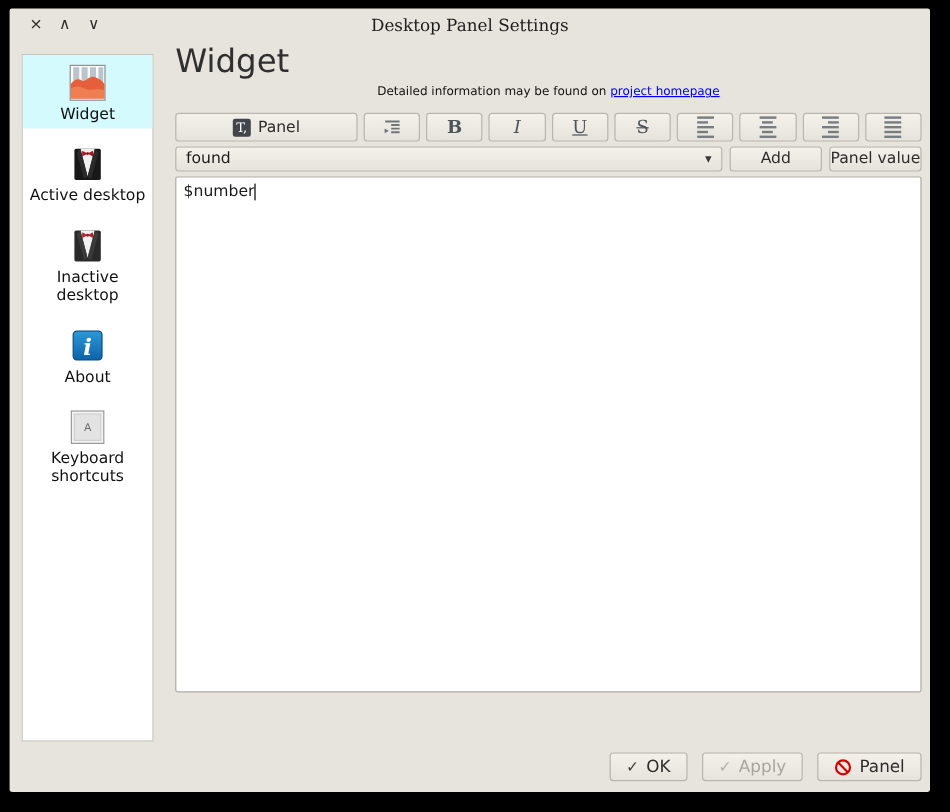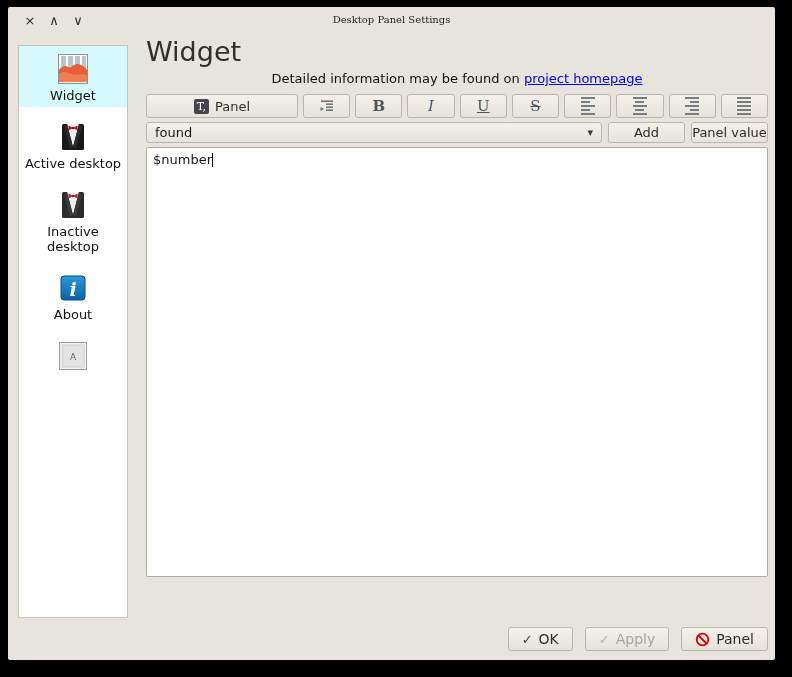--- a/index.html
+++ b/index.html
@@ -13,41 +13,41 @@
 
   
   .titlebar { position: relative; height: 30px; }
   .titlebar-controls { position: absolute; left: 14px; top: 6px; display: flex; gap: 8px; }
   .tb-btn {
     width: 16px; height: 16px; line-height: 16px; text-align: center;
     font-size: 13px; color: #2b2b2b; cursor: default;
   }
   .titlebar-title {
     position: absolute; left: 0; right: 0; top: 7px; text-align: center;
-    font-family: "DejaVu Serif", "Liberation Serif", serif; font-size: 10px; color: #1c1c1c;
+    font-family: "DejaVu Serif", "Liberation Serif", serif; font-size: 14px; color: #1c1c1c;
   }
 
   
   .sidebar {
     position: absolute; left: 10px; top: 38px; width: 110px; height: 573px;
     background: #fff; border: 1px solid #c6c3bc;
   }
   .side-item {
     display: flex; flex-direction: column; align-items: center;
     padding: 6px 2px 4px 2px; margin-top: 8px; text-align: center;
   }
   .side-item:first-child { margin-top: 0; padding-top: 7px; }
   .side-item.selected { background: #d5fafd; }
   .side-icon { width: 32px; height: 32px; }
   .side-label { font-size: 13px; margin-top: 3px; line-height: 15px; color: #111; }
 
   
   .main { position: absolute; left: 138px; top: 28px; width: 622px; }
   .page-title { font-size: 27px; font-weight: 400; color: #2f2f2f; line-height: 34px; }
-  .info-line { margin-top: 2px; text-align: center; font-size: 13px; height: 17px; color: #111; }
+  .info-line { margin-top: 2px; text-align: center; font-size: 10px; height: 17px; color: #111; }
   .info-link { color: #0000ee; text-decoration: underline; cursor: pointer; }
 
   .toolbar { margin-top: 6px; display: flex; gap: 5px; height: 24px; }
   .btn {
     background: linear-gradient(#f3f1ea, #e6e3dc);
     border: 1px solid #b9b6ae; border-radius: 3px;
     display: flex; align-items: center; justify-content: center;
     font-size: 13px; color: #2c2c2c; cursor: default;
   }
   .font-btn { width: 152px; gap: 6px; }
@@ -176,20 +176,21 @@
     </div>
 
     <div class="side-item">
       <div class="side-icon">
         <svg viewBox="0 0 32 32" width="32" height="32">
           <rect x="2.5" y="2.5" width="27" height="27" fill="#f2f2f2" stroke="#9a9a9a"></rect>
           <rect x="5" y="5" width="22" height="22" fill="#e3e3e3" stroke="#cfcfcf"></rect>
           <text x="16" y="19.5" font-size="9" fill="#6a6a6a" text-anchor="middle" font-family="DejaVu Sans, sans-serif">A</text>
         </svg>
       </div>
+      <div class="side-label">Keyboard shortcuts</div>
     </div>
 
   </div>
 
   <div class="main">
     <div class="page-title">Widget</div>
 
     <div class="info-line">
       <span>Detailed information may be found on</span>
       <span class="info-link">project homepage</span>

